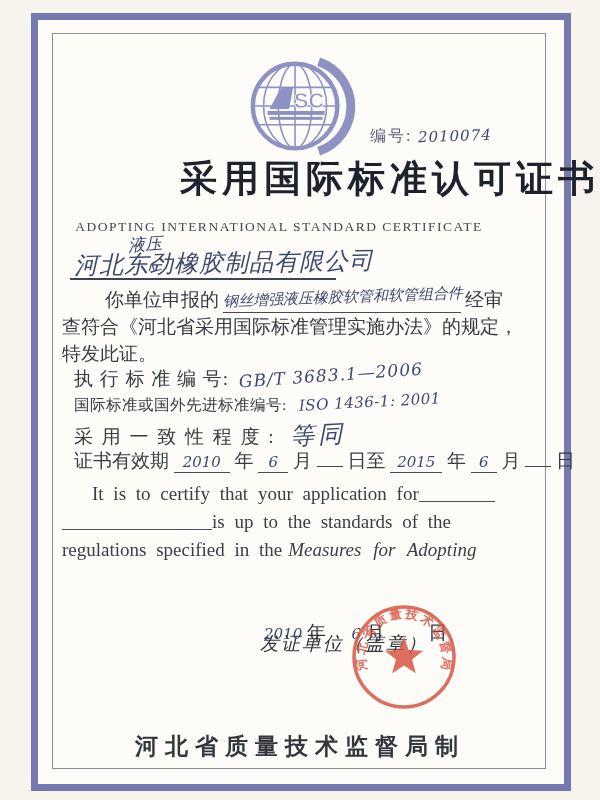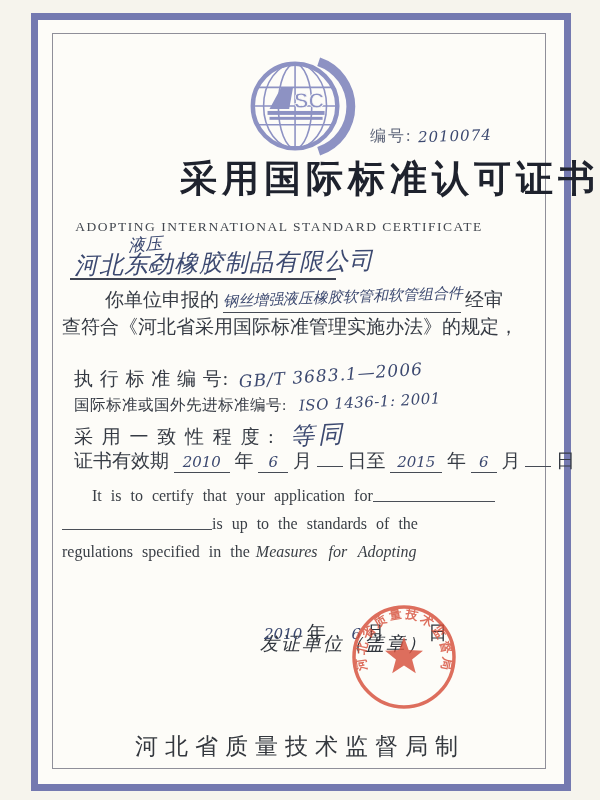--- a/index.html
+++ b/index.html
@@ -39,35 +39,35 @@
   .field1 .hand{font-size:17px;display:inline-block;transform:rotate(-4deg) translateY(-4px);margin-left:4px;}
   .field2{left:74px;top:395px;font-size:15.5px;letter-spacing:0.5px;}
   .field2 .hand{font-size:15px;display:inline-block;transform:rotate(-3deg) translateY(-3px);margin-left:8px;}
   .field3{left:74px;top:419px;letter-spacing:2px;}
   .field3 .hand{font-size:24px;display:inline-block;transform:rotate(-3deg);margin-left:8px;letter-spacing:4px;}
   
   .validity{left:74px;top:448px;}
   .u{display:inline-block;border-bottom:1.5px solid #464b55;text-align:center;}
   .validity .hand{font-size:15px;}
   
-  .eng{left:62px;top:477px;width:433px;color:#3a3f46;font-size:16px;}
+  .eng{left:62px;top:477px;width:433px;color:#3a3f46;font-size:19px;}
   .eng .row{display:flex;align-items:flex-end;height:28px;white-space:nowrap;}
   .eng .efill{flex:1;border-bottom:1px solid #4a4f57;margin-bottom:3px;}
   .eng .lead{width:150px;flex:none;border-bottom:1px solid #4a4f57;margin-bottom:3px;}
   .eng .ws{word-spacing:5px;}
   .eng .it{font-style:italic;word-spacing:7px;}
   .eng .it2{font-style:italic;word-spacing:2px;}
   
   .issuer-label{left:260px;top:631px;font-size:19px;letter-spacing:2px;color:#30353d;white-space:nowrap;font-style:italic;}
   .issuer-date{left:264px;top:620px;font-size:19px;color:#30353d;white-space:nowrap;}
   .issuer-date .hand{font-size:15px;}
   .seal{left:348px;top:600px;width:112px;height:112px;opacity:0.82;}
   
   .footer{left:0;top:731px;width:600px;text-align:center;font-size:23px;letter-spacing:7px;
-    color:#33373d;font-family:"Liberation Sans","DejaVu Sans",sans-serif;font-weight:400;white-space:nowrap;}
+    color:#33373d;font-family:"Liberation Sans","DejaVu Sans",sans-serif;font-weight:700;white-space:nowrap;}
 </style>
 </head>
 <body>
 
 <div class="page">
   <div class="frame-outer"></div>
   <div class="frame-inner abs"></div>
 
   <svg class="abs logo" viewBox="0 0 120 120">
     <g stroke="#8d92c3" fill="none">
@@ -98,20 +98,21 @@
   <div class="abs company-caret">∧</div>
   <div class="abs hand company">河北东劲橡胶制品有限公司</div>
   <div class="abs company-line"></div>
 
   <div class="abs cn applied">
     <span>你单位申报的</span>
     <span class="fill"><span class="hand">钢丝增强液压橡胶软管和软管组合件</span></span>
     <span>经审</span>
   </div>
   <div class="abs cn bodyline2">查符合《河北省采用国际标准管理实施办法》的规定，</div>
+  <div class="abs cn bodyline3">特发此证。</div>
 
   <div class="abs cn field1">
     <span>执 行 标 准 编 号:</span>
     <span class="hand">GB/T 3683.1—2006</span>
   </div>
   <div class="abs cn field2">
     <span>国际标准或国外先进标准编号:</span>
     <span class="hand">ISO 1436-1: 2001</span>
   </div>
   <div class="abs cn field3">

